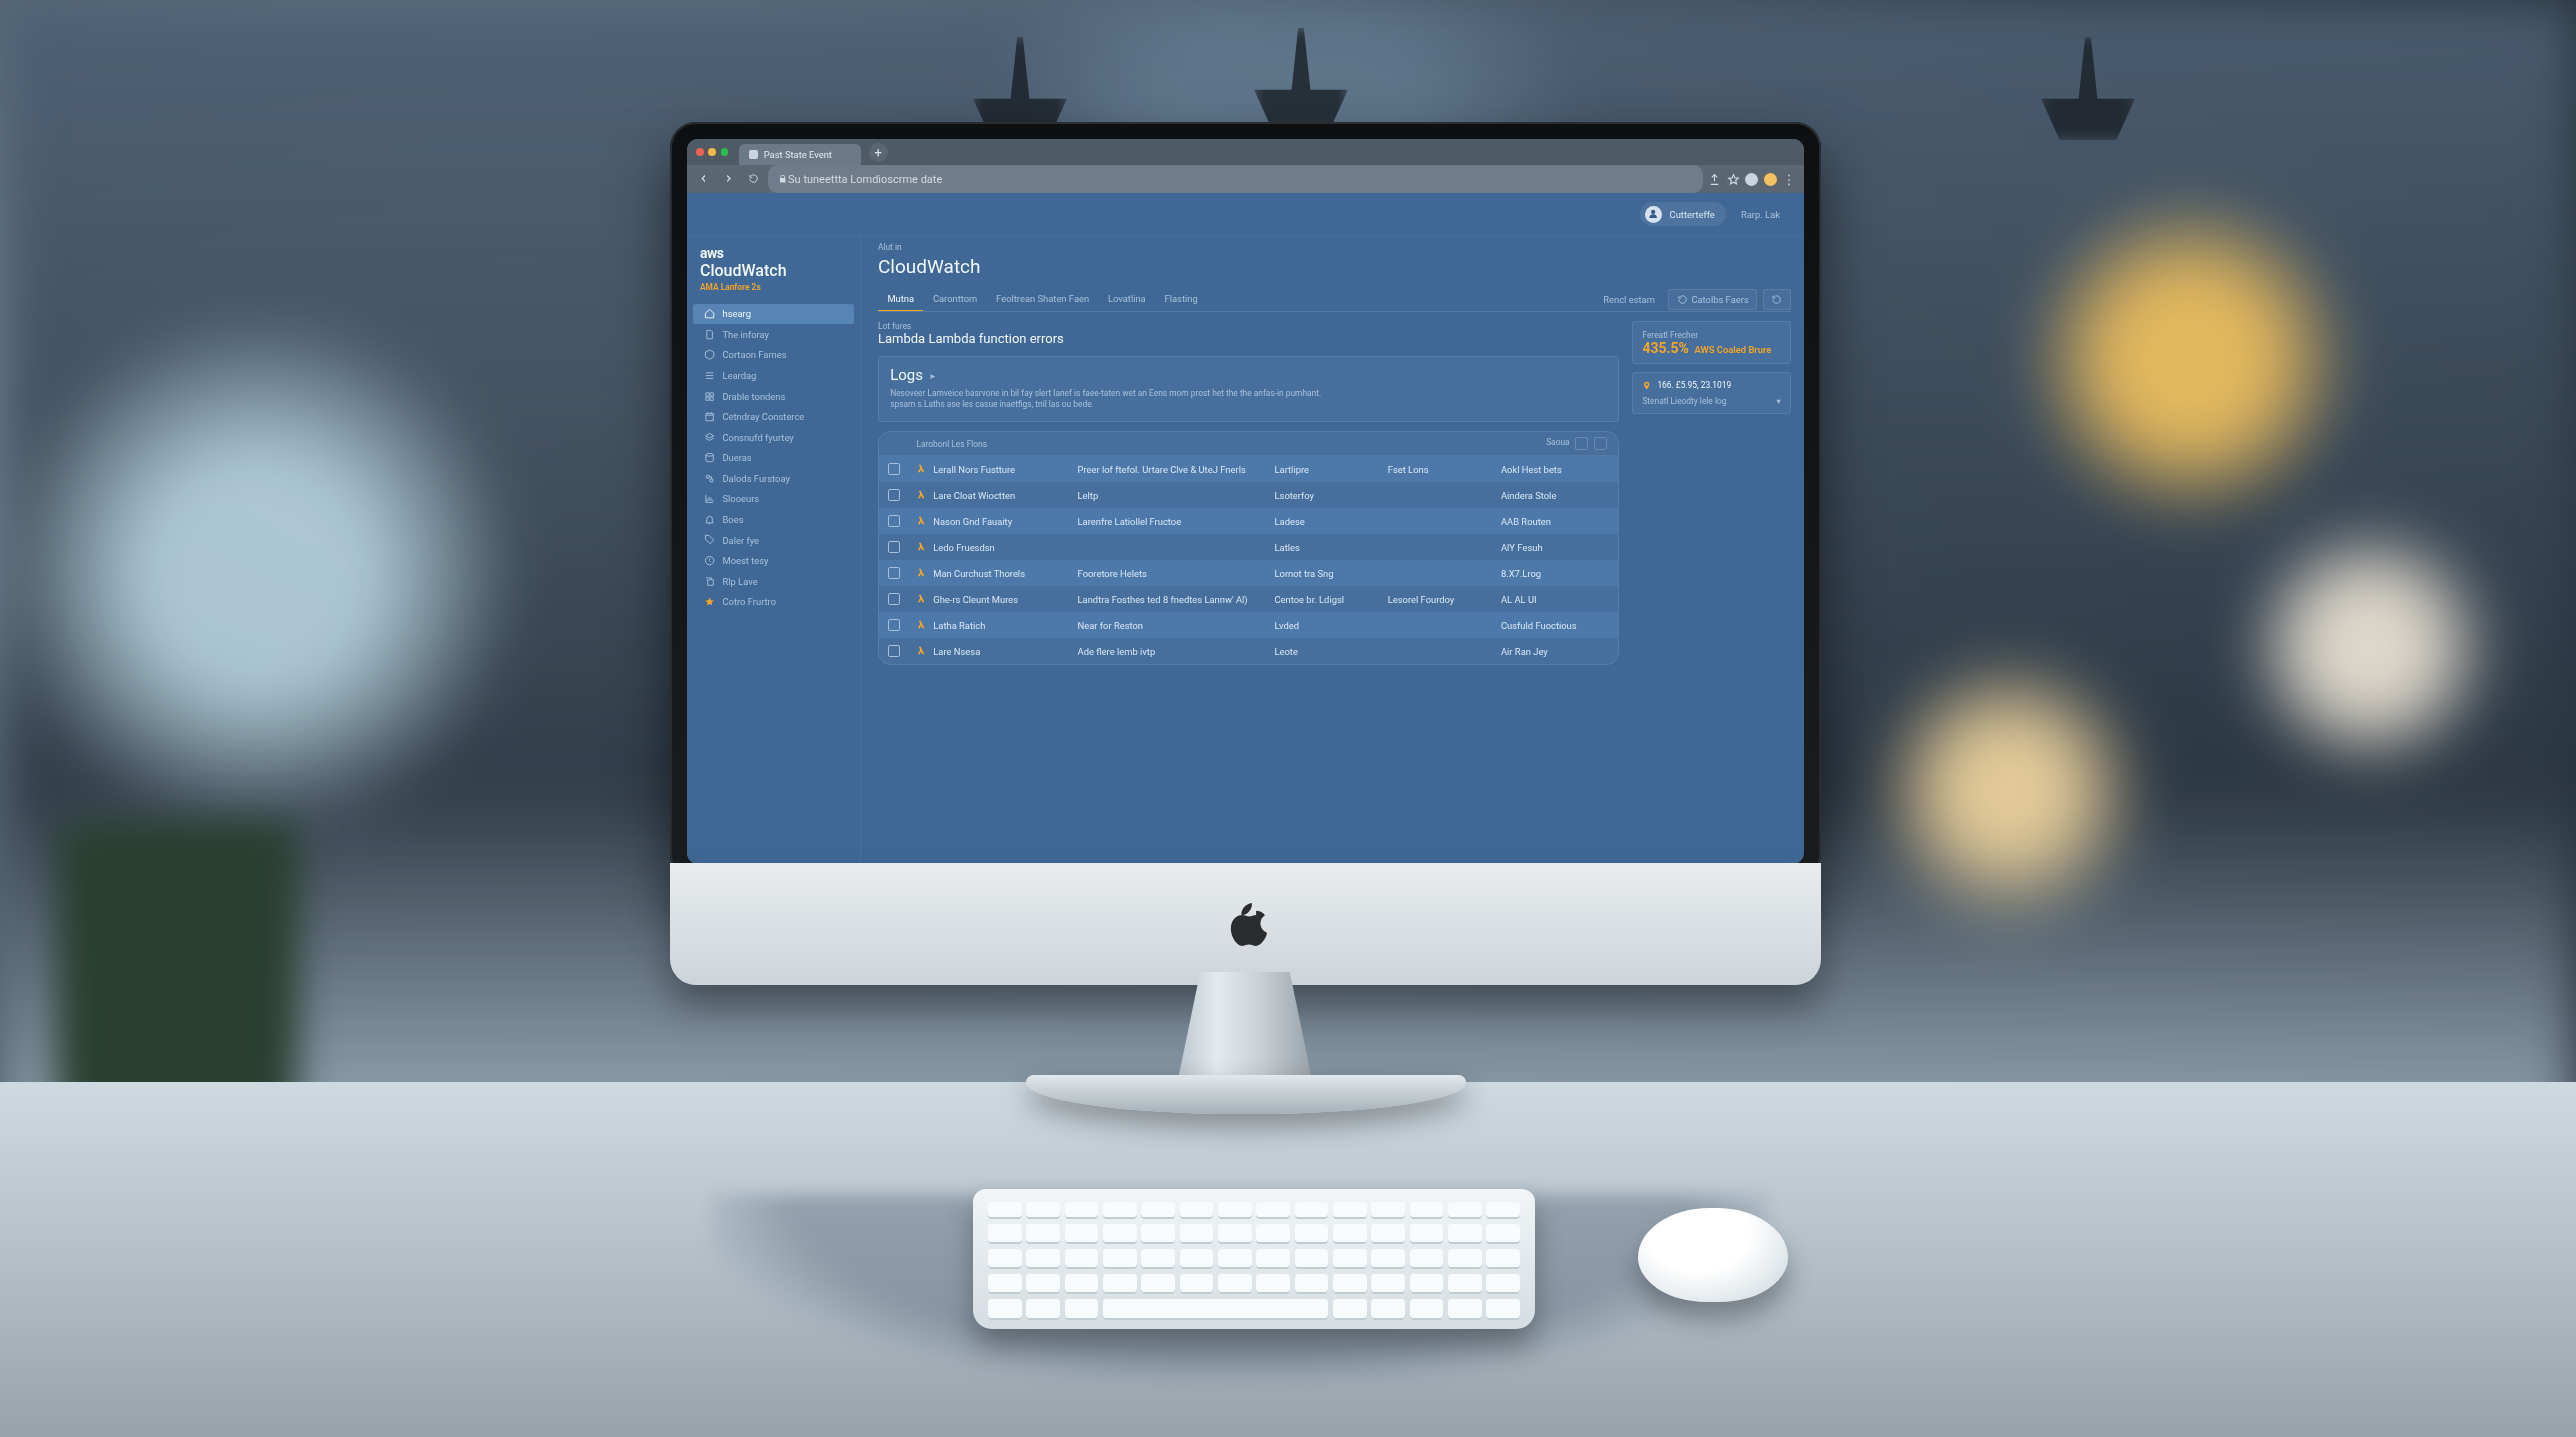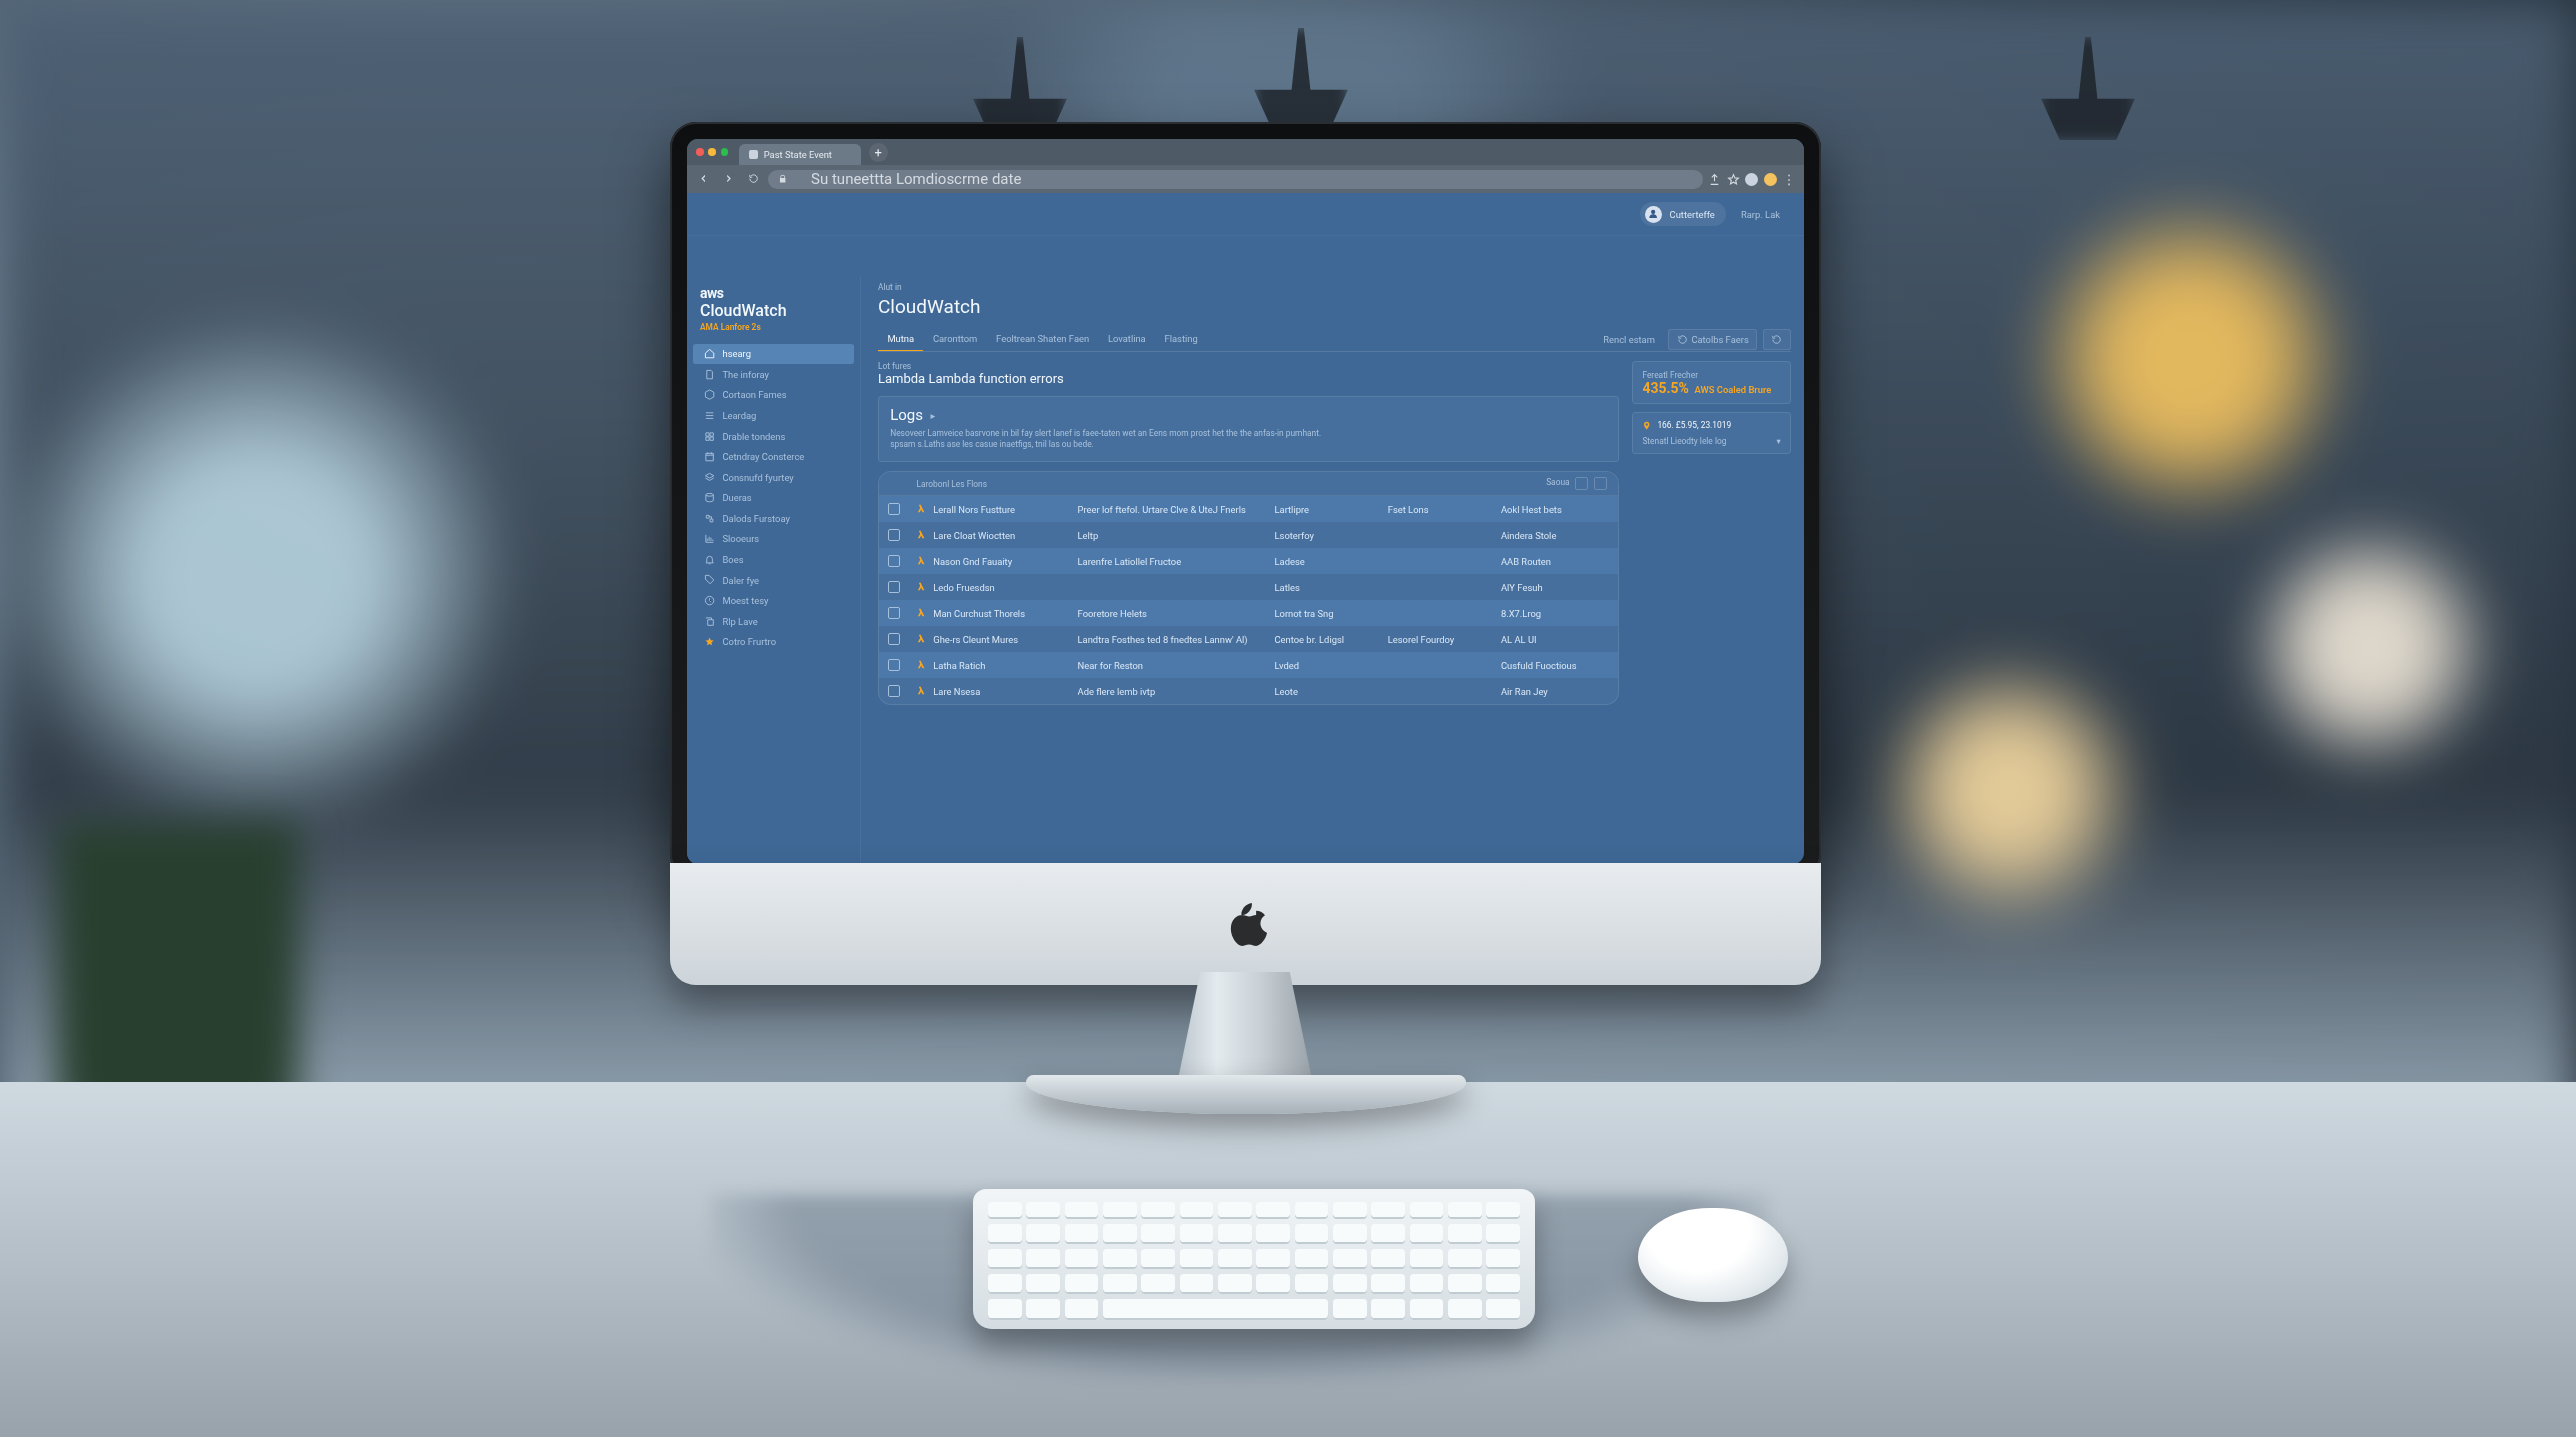--- a/index.html
+++ b/index.html
@@ -159,23 +159,23 @@
   }
   .chrome-toolbar {
     height: 28px; background: #5a6773;
     display: flex; align-items: center; gap: 5.6px; padding: 0 7.5px;
   }
   .chrome-nav-btn {
     width: 19px; height: 19px; display:flex;align-items:center;justify-content:center;
     color: var(--chrome-url-text); font-size: 11.2px; border-radius:3.7px;
   }
   .chrome-url {
-    flex: 1; height: 19px; background: var(--chrome-url-bg);
+    flex: 1; height: 28px; background: var(--chrome-url-bg);
     border-radius: 9.4px; display: flex; align-items: center;
-    color: var(--chrome-url-text); font-size: 15px; padding: 0 9.4px; gap:24px;
+    color: var(--chrome-url-text); font-size: 11px; padding: 0 9.4px; gap:1px;
   }
   .chrome-right { display:flex; gap:5.6px; align-items:center; color:var(--chrome-url-text);}
   .chrome-right .ext { width:13px;height:13px;border-radius:50%;background:#cbd4de;}
   .chrome-right .ext.y { background:#f4c25e;}
   .chrome-right .dots { font-size:13px; letter-spacing:0.9px; }
 
   
   .app-header {
     height: 43px; background: var(--aws-bg);
     display:flex; align-items:center; justify-content:flex-end;
@@ -184,21 +184,21 @@
   }
   .user-chip {
     display:flex;align-items:center;gap:7.5px;
     background: rgba(255,255,255,0.08); border-radius: 13px;
     padding: 3.7px 11.2px 3.7px 5.6px; font-size: 9.4px;
   }
   .avatar { width:17px;height:17px;border-radius:50%;background:#d8e3ef; display:flex;align-items:center;justify-content:center;color:#355a86;font-size:10.3px;}
   .region-lbl { font-size:9.4px; color: var(--aws-text-dim); }
 
   
-  .app-body { flex:1; display:flex; min-height:0;margin-top:40px; }
+  .app-body { flex:1; display:flex; min-height:0; }
 
   
   .sidebar {
     width: 174px; background: var(--aws-bg);
     padding: 9.4px 0 0 0;
     display:flex; flex-direction:column; gap:1.9px;
     border-right: 0.9px solid rgba(255,255,255,0.06);
   }
   .sidebar-logo {
     padding: 0 13px 9.4px 13px;

